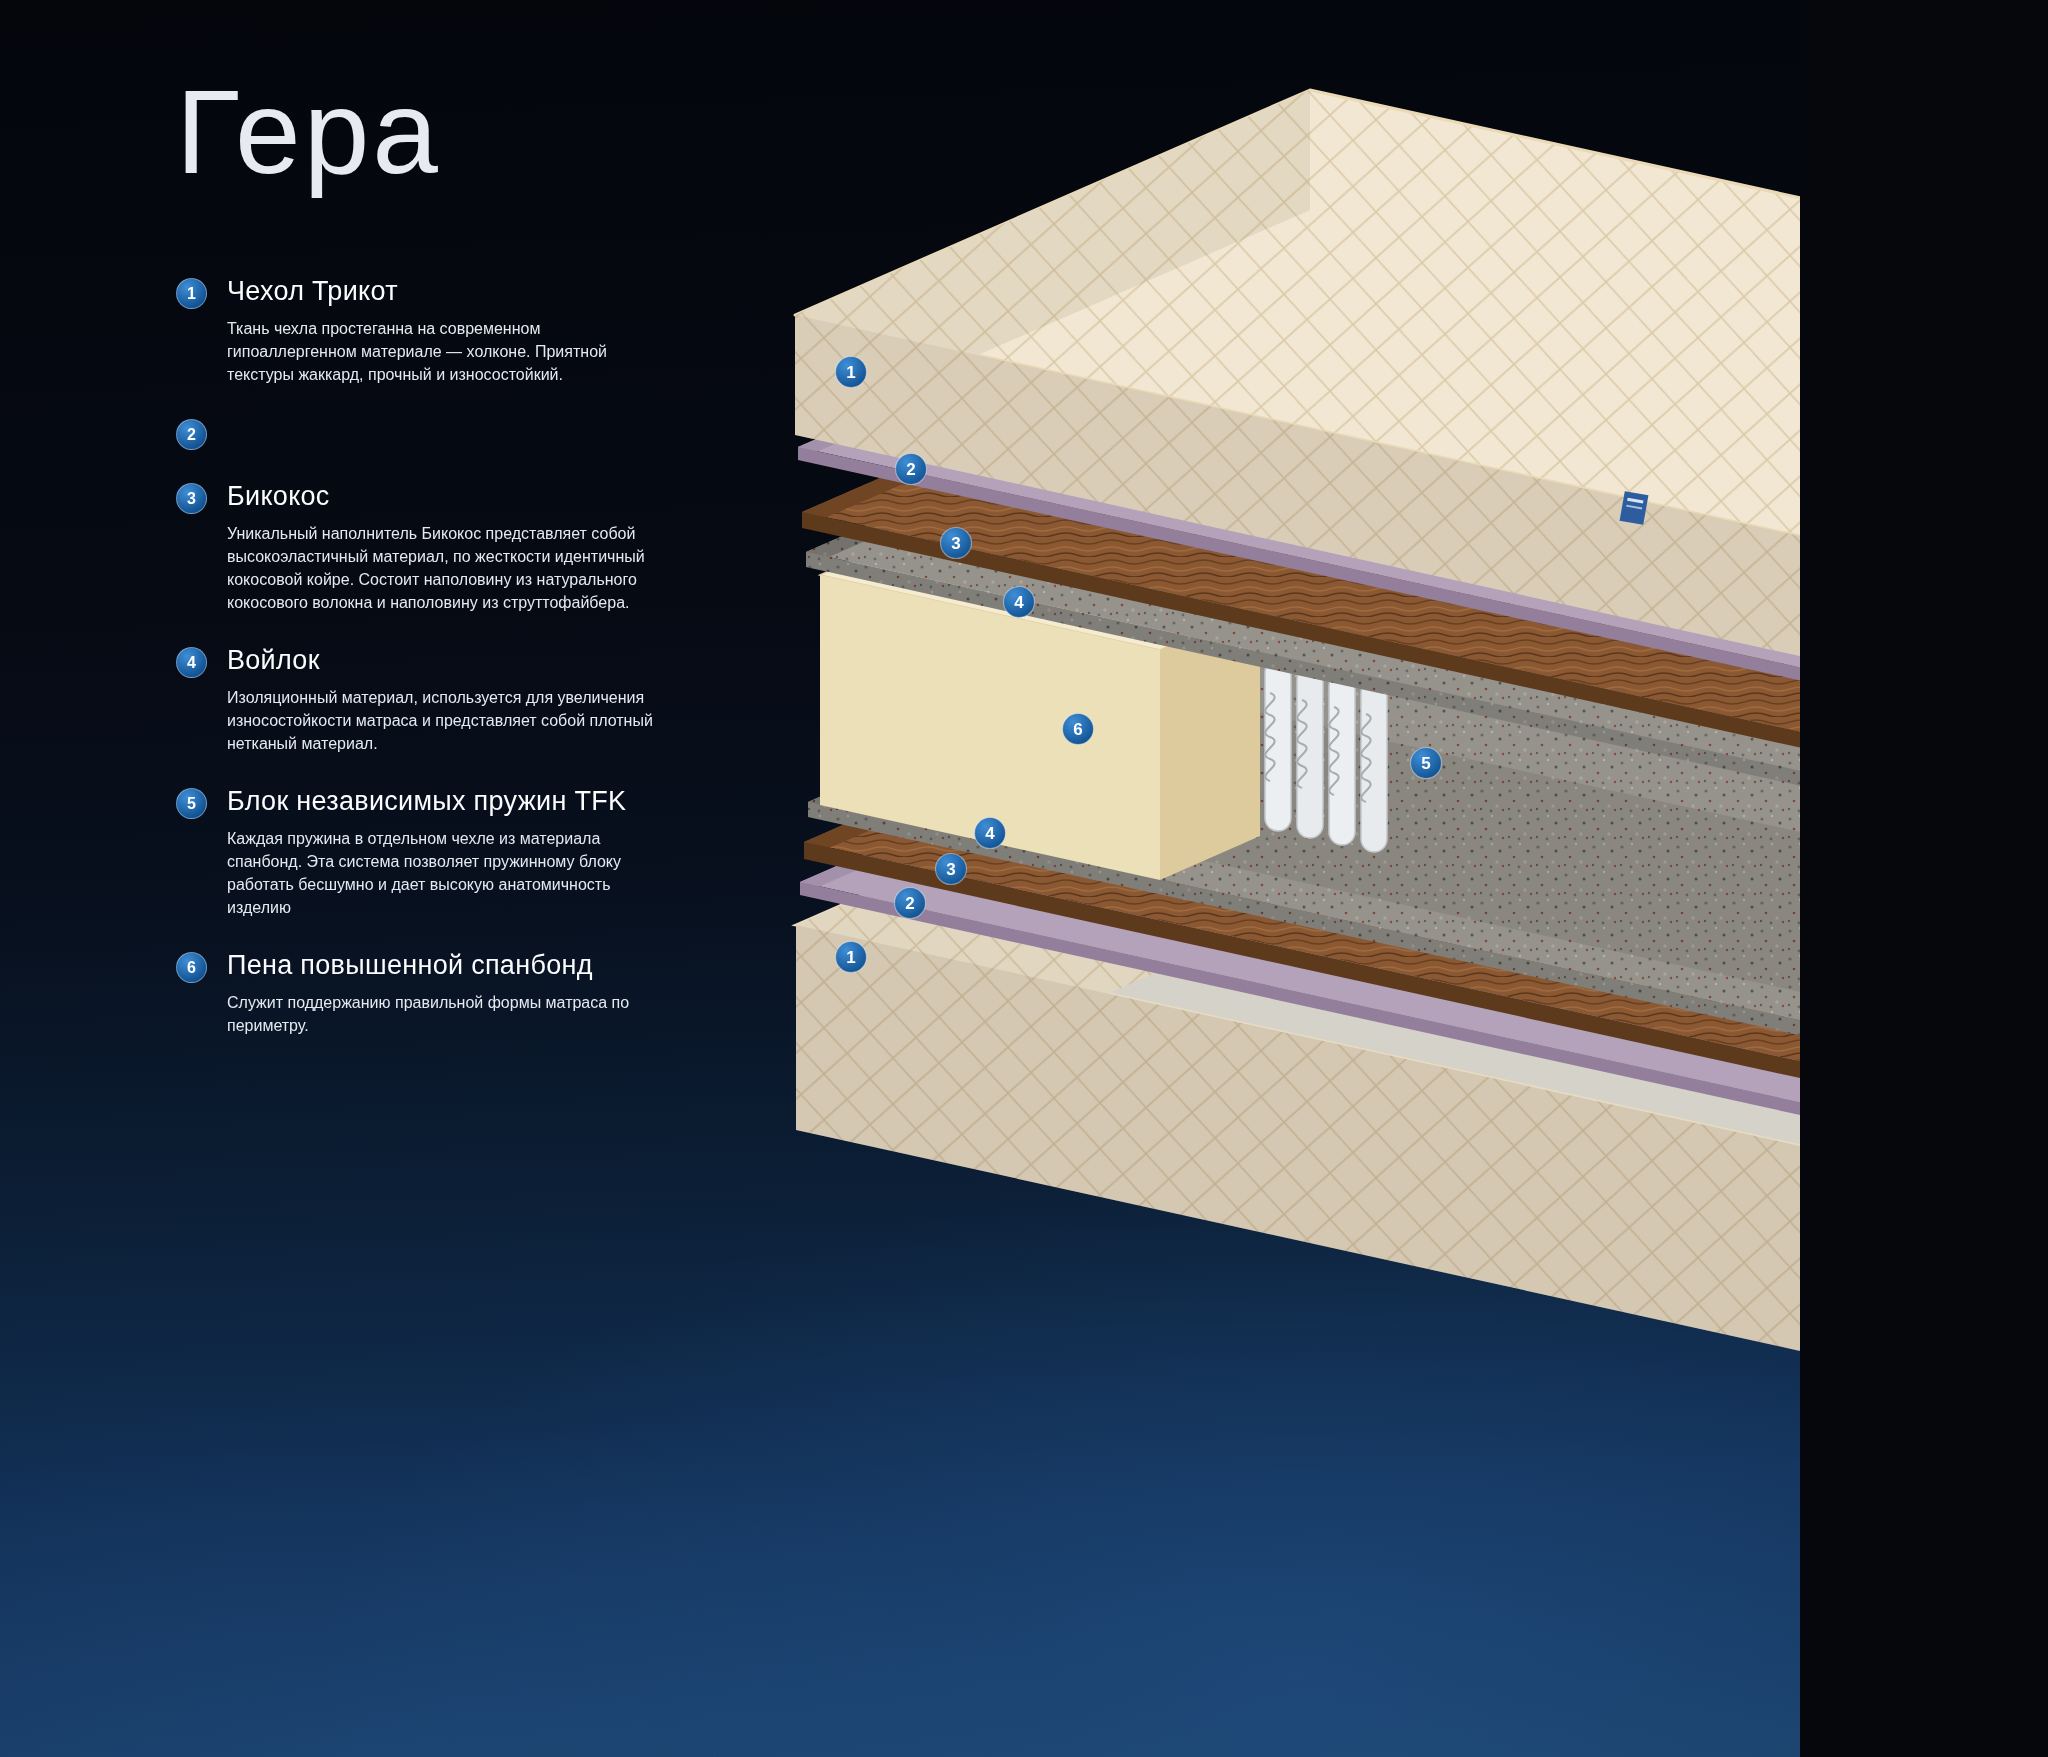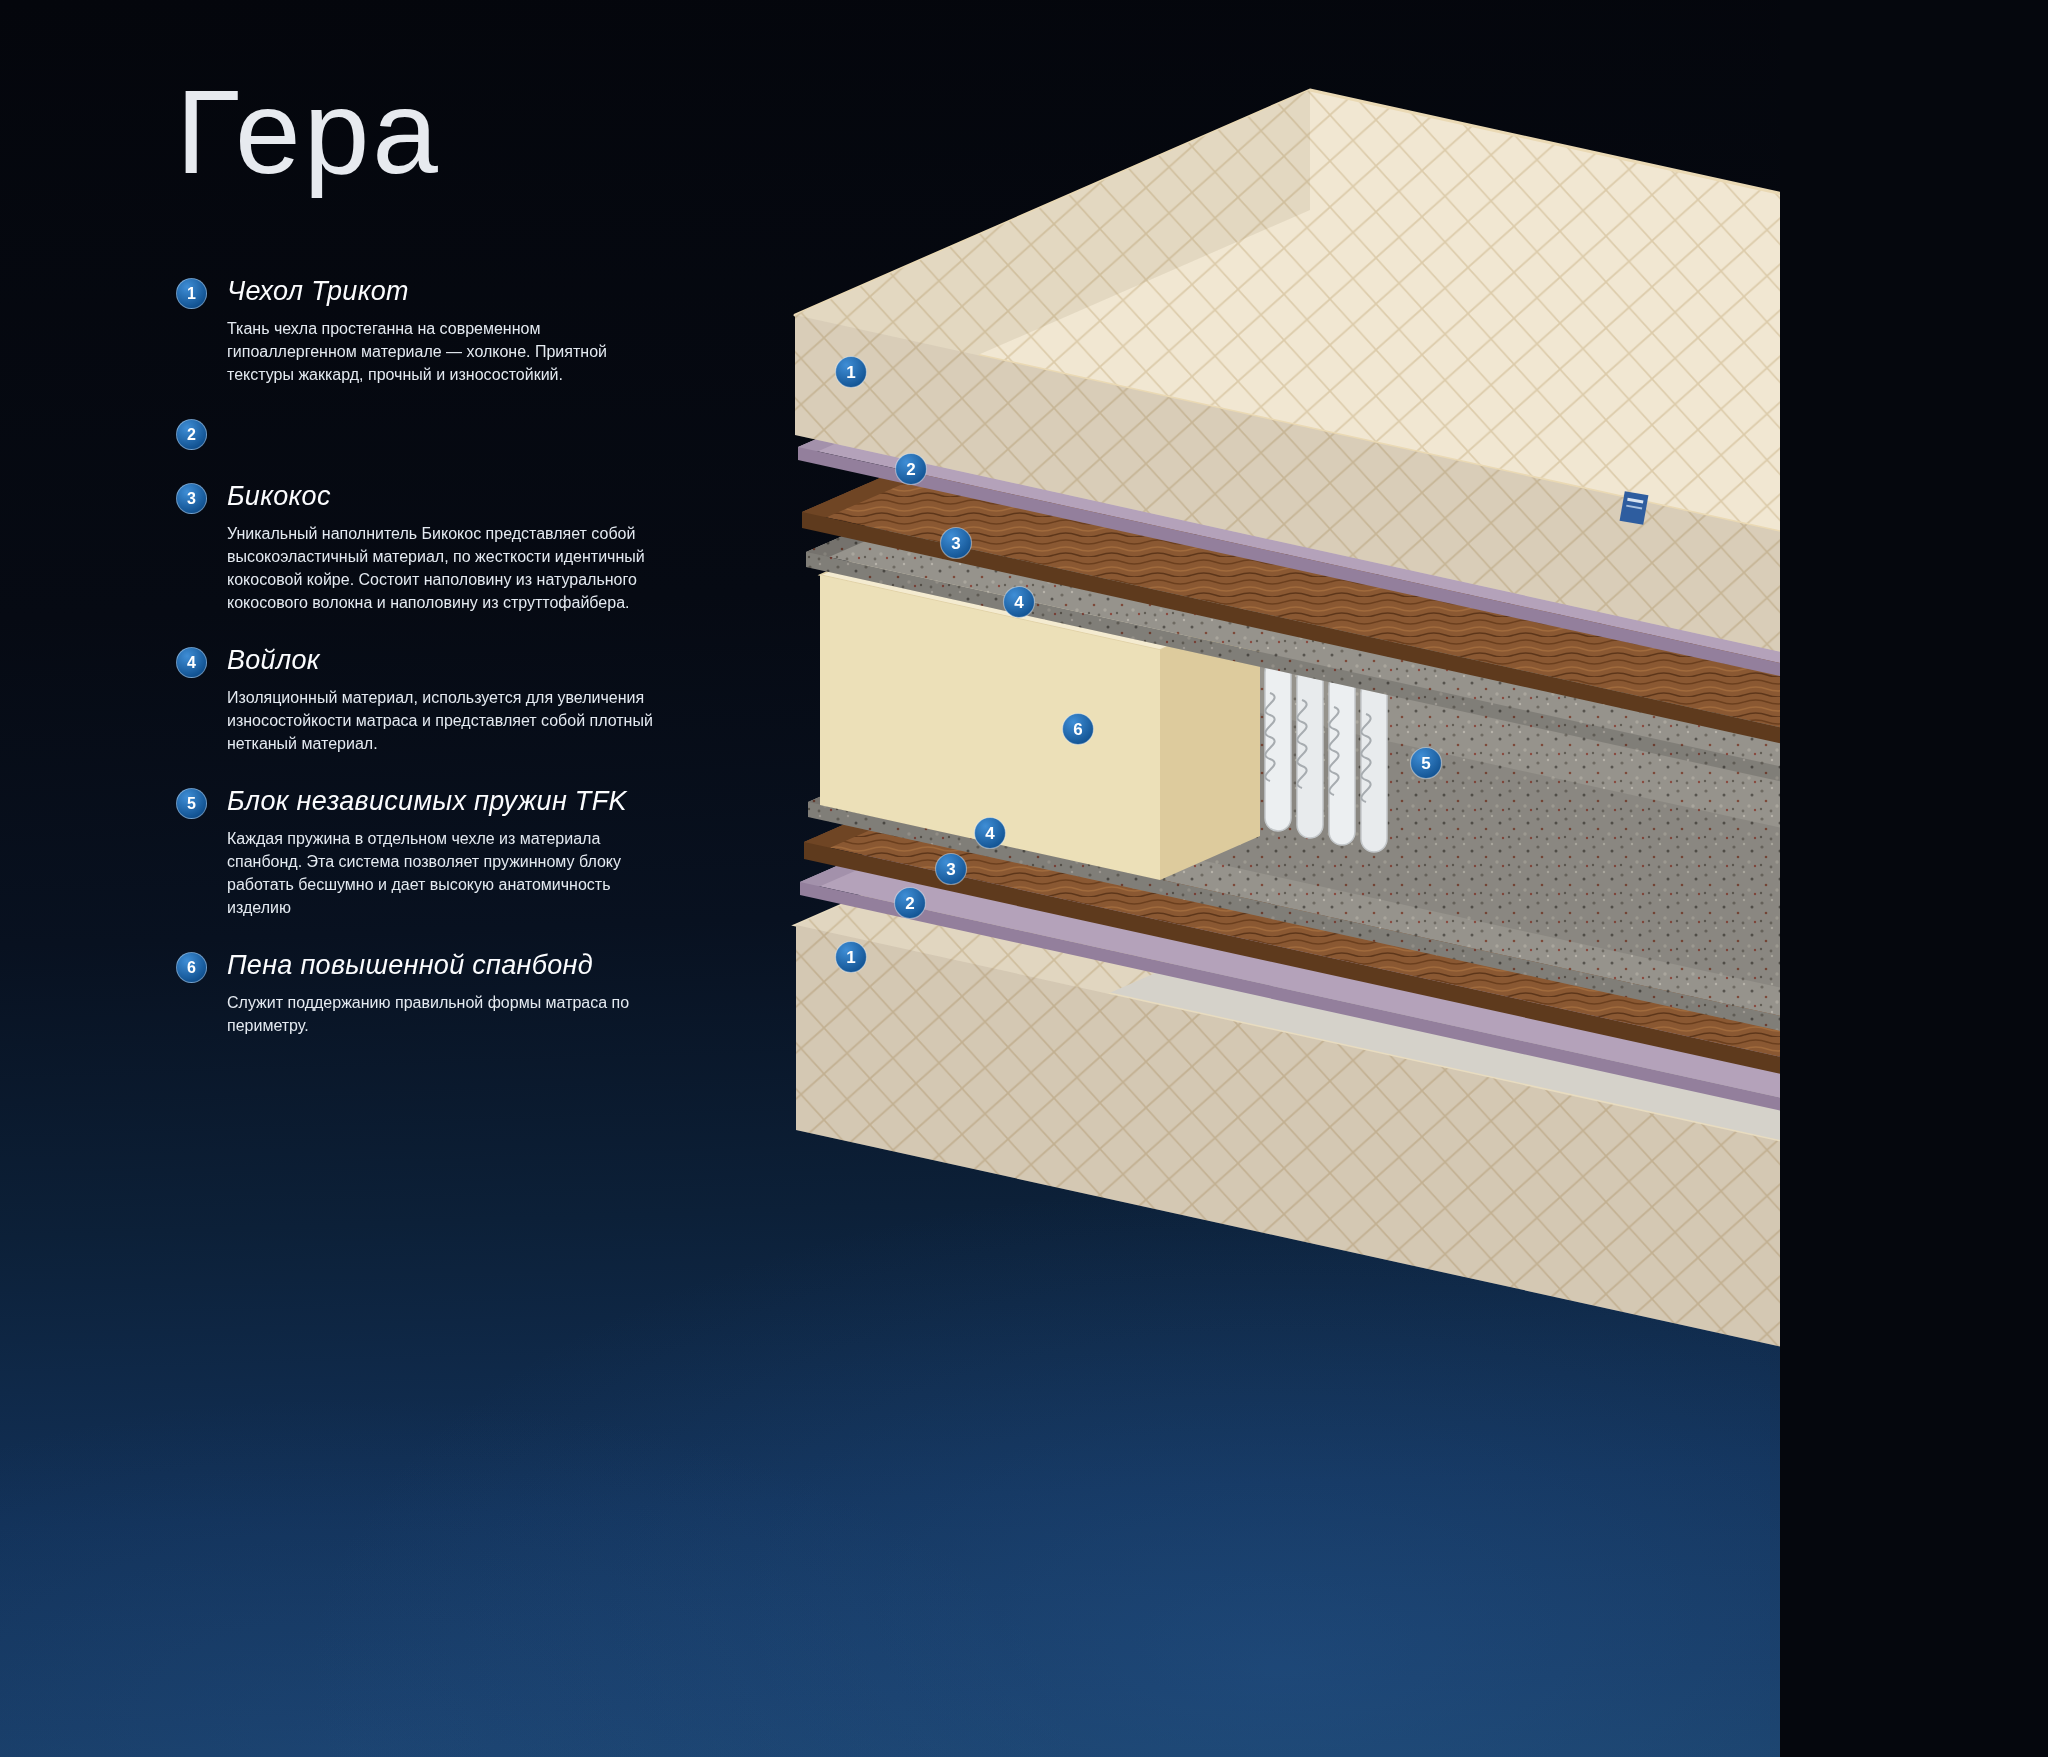--- a/index.html
+++ b/index.html
@@ -5,20 +5,21 @@
   html,body{margin:0;padding:0;background:#05070d;}
   .page{
     position:relative;
     width:1780px;height:1757px;
     overflow:hidden;
     font-family:"Liberation Sans",sans-serif;
     background:
       radial-gradient(ellipse 1500px 750px at 72% 95%, rgba(46,104,168,0.30), rgba(46,104,168,0) 65%),
       radial-gradient(ellipse 1200px 600px at 20% 100%, rgba(38,88,146,0.28), rgba(38,88,146,0) 60%),
       linear-gradient(178deg,#04060c 0%,#060a13 34%,#081120 52%,#0c2038 68%,#123158 84%,#173a63 95%,#1a4068 100%);
+    padding-left: 20px;
   }
   .product-title{
     position:absolute;left:176px;top:64px;margin:0;
     font-size:118px;font-weight:200;letter-spacing:3px;
     color:#e7eaef;
   }
   .legend{
     position:absolute;left:176px;top:276px;width:478px;
     display:flex;flex-direction:column;gap:31px;
   }
@@ -27,21 +28,21 @@
     flex:0 0 31px;width:31px;height:31px;border-radius:50%;
     background:radial-gradient(circle at 35% 28%,#3f8ed6,#0f4f8e 78%);
     border:1px solid rgba(255,255,255,0.35);
     box-sizing:border-box;
     color:#ffffff;font-size:16px;font-weight:bold;
     display:flex;align-items:center;justify-content:center;
     margin-top:2px;
   }
   .legend-title{
     font-size:27px;color:#fbfcfe;font-weight:300;
-    margin:0 0 10px 0;letter-spacing:0.3px;font-style:italic;
+    margin:0 0 10px 0;letter-spacing:0.3px;
   }
   .legend-desc{
     font-size:16px;line-height:1.44;color:#e4eaf1;font-weight:300;
   }
   .diagram{
     position:absolute;left:778px;top:57px;width:1270px;height:1700px;
   }
   svg text.marker-num{
     font-family:"Liberation Sans",sans-serif;
     font-size:17px;font-weight:bold;fill:#ffffff;text-anchor:middle;

